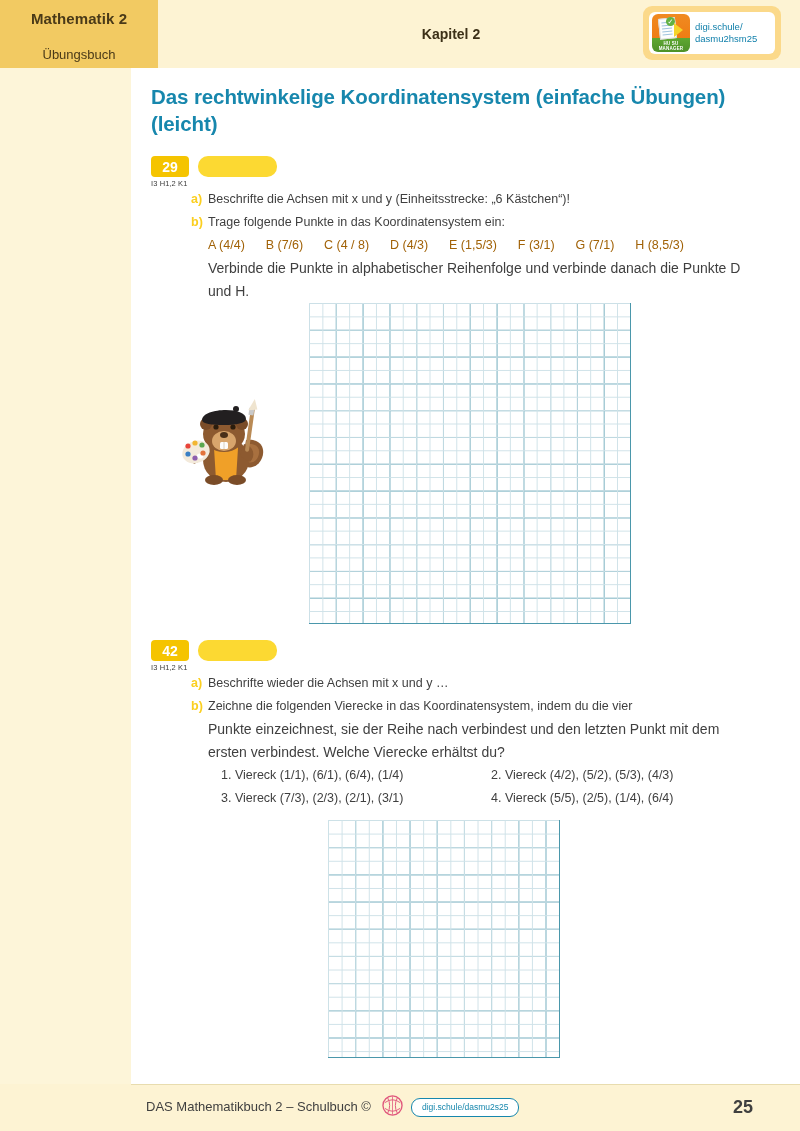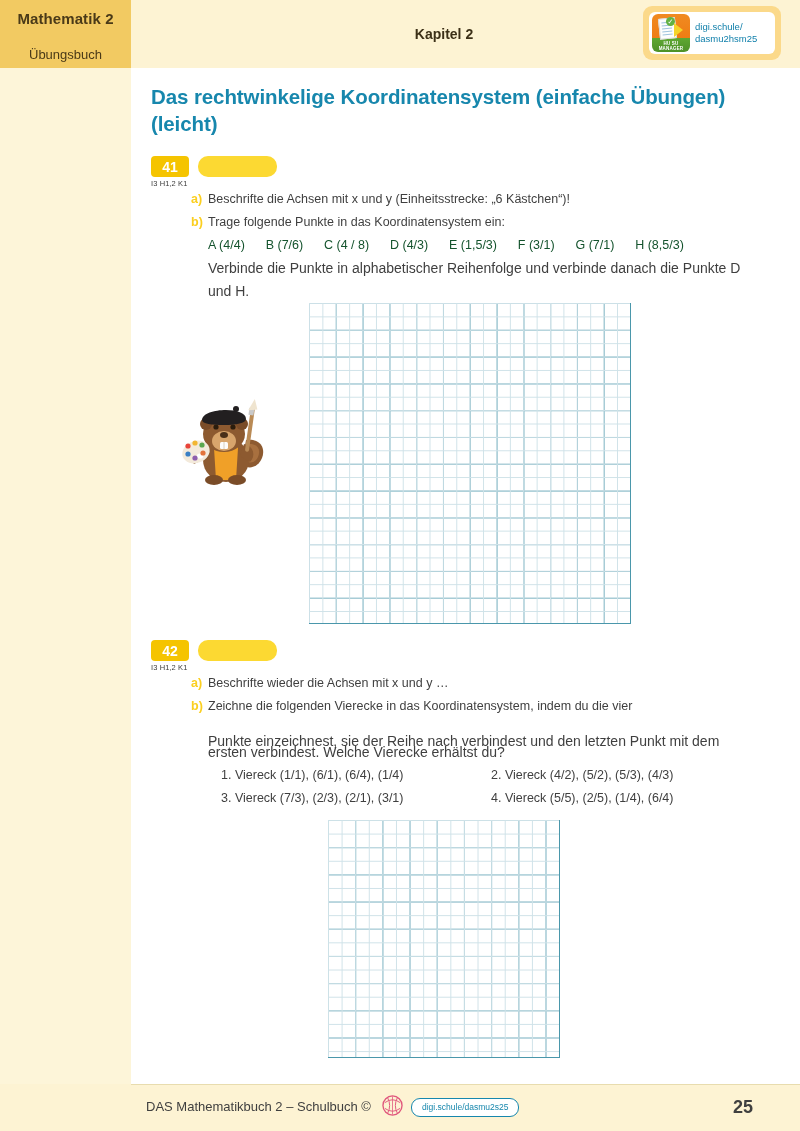--- a/index.html
+++ b/index.html
@@ -40,21 +40,21 @@
     width: 800px;
     height: 68px;
     background: #fdf3d3;
   }
 
   
   .book-tab {
     position: absolute;
     left: 0;
     top: 0;
-    width: 131px;
+    width: 158px;
     height: 68px;
     background: #f2ca62;
     display: flex;
     flex-direction: column;
     align-items: center;
     justify-content: center;
     box-sizing: border-box;
     padding-top: 4px;
     gap: 20px;
   }
@@ -66,21 +66,21 @@
     line-height: 17px;
   }
   .book-tab .t2 {
     font-size: 13px;
     color: #4a3a18;
     line-height: 16px;
   }
 
   .chapter-title {
     position: absolute;
-    left: 114px;
+    left: 121px;
     top: 0;
     width: 480px;
     height: 68px;
     display: flex;
     align-items: center;
     justify-content: center;
     font-size: 14px;
     font-weight: bold;
     color: #3c3017;
     padding-left: 180px;
@@ -264,21 +264,21 @@
   }
   .plain-line {
     position: absolute;
     font-size: 14px;
     color: #3f3f3f;
     line-height: 19px;
   }
   .points-line {
     position: absolute;
     font-size: 12.5px;
-    color: #14532d;
+    color: #a16207;
     line-height: 19px;
     white-space: pre;
   }
   .viereck-line {
     position: absolute;
     font-size: 12.5px;
     color: #3f3f3f;
     line-height: 19px;
   }
 
@@ -387,21 +387,21 @@
         </div>
       </div>
     </div>
   </div>
 
   <div class="content">
 
     <h1 class="main-title">Das rechtwinkelige Koordinatensystem (einfache Übungen) (leicht)</h1>
 
     <div class="exercise" style="top:88px;">
-      <div class="ex-num-box">41</div>
+      <div class="ex-num-box">29</div>
       <div class="ex-pill"></div>
       <div class="ex-code">I3 H1,2 K1</div>
 
       <div class="task-row" style="left:60px; top:34px; width:600px;">
         <div class="task-letter">a)</div>
         <div class="task-text">Beschrifte die Achsen mit x und y (Einheitsstrecke: „6 Kästchen“)!</div>
       </div>
 
       <div class="task-row" style="left:60px; top:57px; width:600px;">
         <div class="task-letter">b)</div>
@@ -475,21 +475,21 @@
       <div class="task-row" style="left:60px; top:34px; width:600px;">
         <div class="task-letter">a)</div>
         <div class="task-text">Beschrifte wieder die Achsen mit x und y …</div>
       </div>
 
       <div class="task-row" style="left:60px; top:57px; width:600px;">
         <div class="task-letter">b)</div>
         <div class="task-text">Zeichne die folgenden Vierecke in das Koordinatensystem, indem du die vier</div>
       </div>
 
-      <div class="plain-line" style="left:77px; top:92px;text-align:center;">Punkte einzeichnest, sie der Reihe nach verbindest und den letzten Punkt mit dem</div>
+      <div class="plain-line" style="left:77px; top:80px;text-align:center;">Punkte einzeichnest, sie der Reihe nach verbindest und den letzten Punkt mit dem</div>
       <div class="plain-line" style="left:77px; top:103px;">ersten verbindest. Welche Vierecke erhältst du?</div>
 
       <div class="viereck-line" style="left:90px; top:126px;">1. Viereck (1/1), (6/1), (6/4), (1/4)</div>
       <div class="viereck-line" style="left:360px; top:126px;">2. Viereck (4/2), (5/2), (5/3), (4/3)</div>
       <div class="viereck-line" style="left:90px; top:149px;">3. Viereck (7/3), (2/3), (2/1), (3/1)</div>
       <div class="viereck-line" style="left:360px; top:149px;">4. Viereck (5/5), (2/5), (1/4), (6/4)</div>
 
       <div class="grid" style="left:197px; top:180px; width:231px; height:237px;
                   background-size: 13.6px 13.6px, 13.6px 13.6px, 27.2px 27.2px, 27.2px 27.2px;"></div>
     </div>

